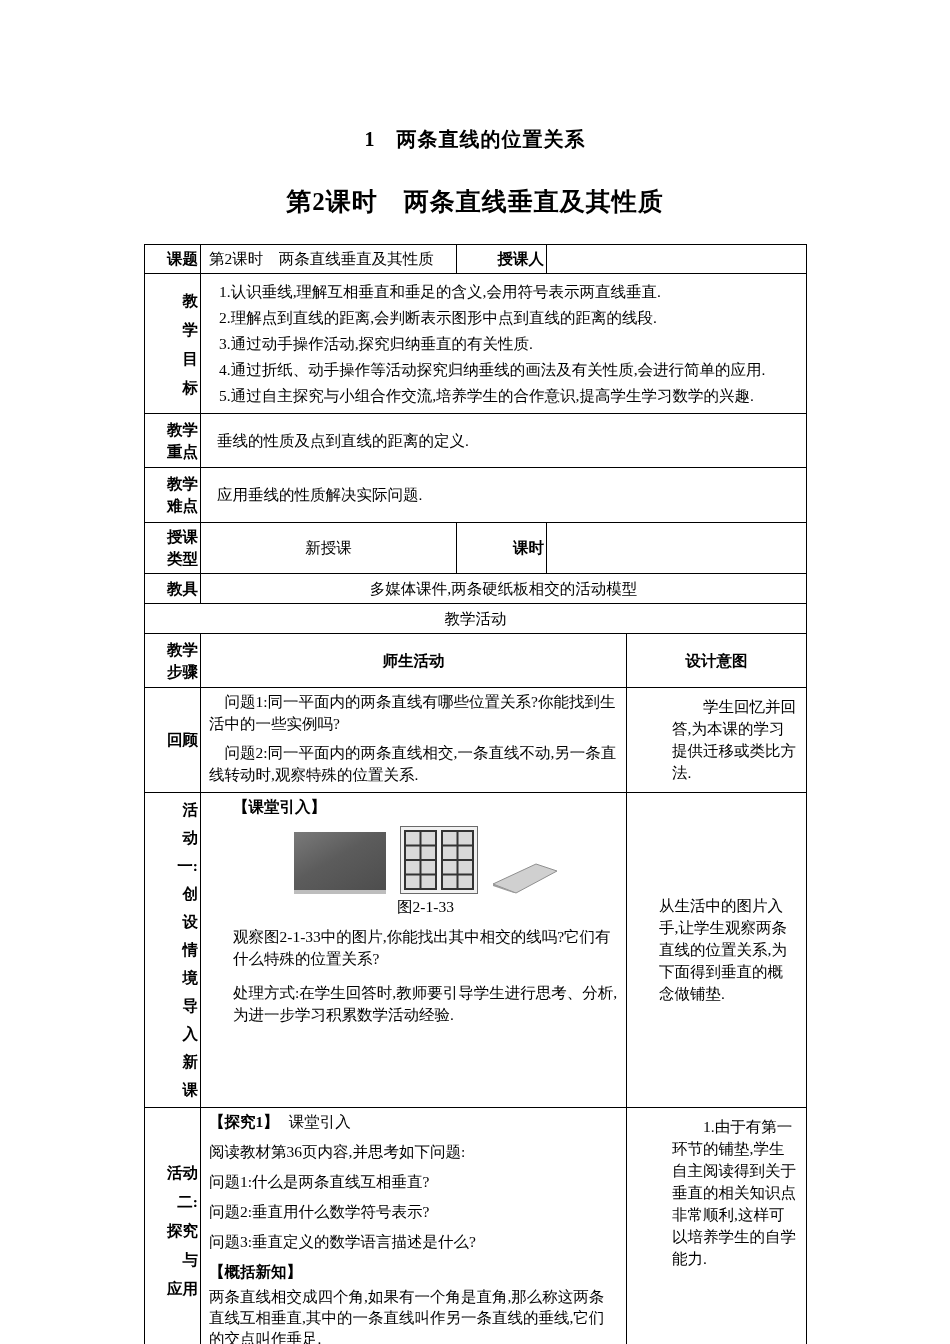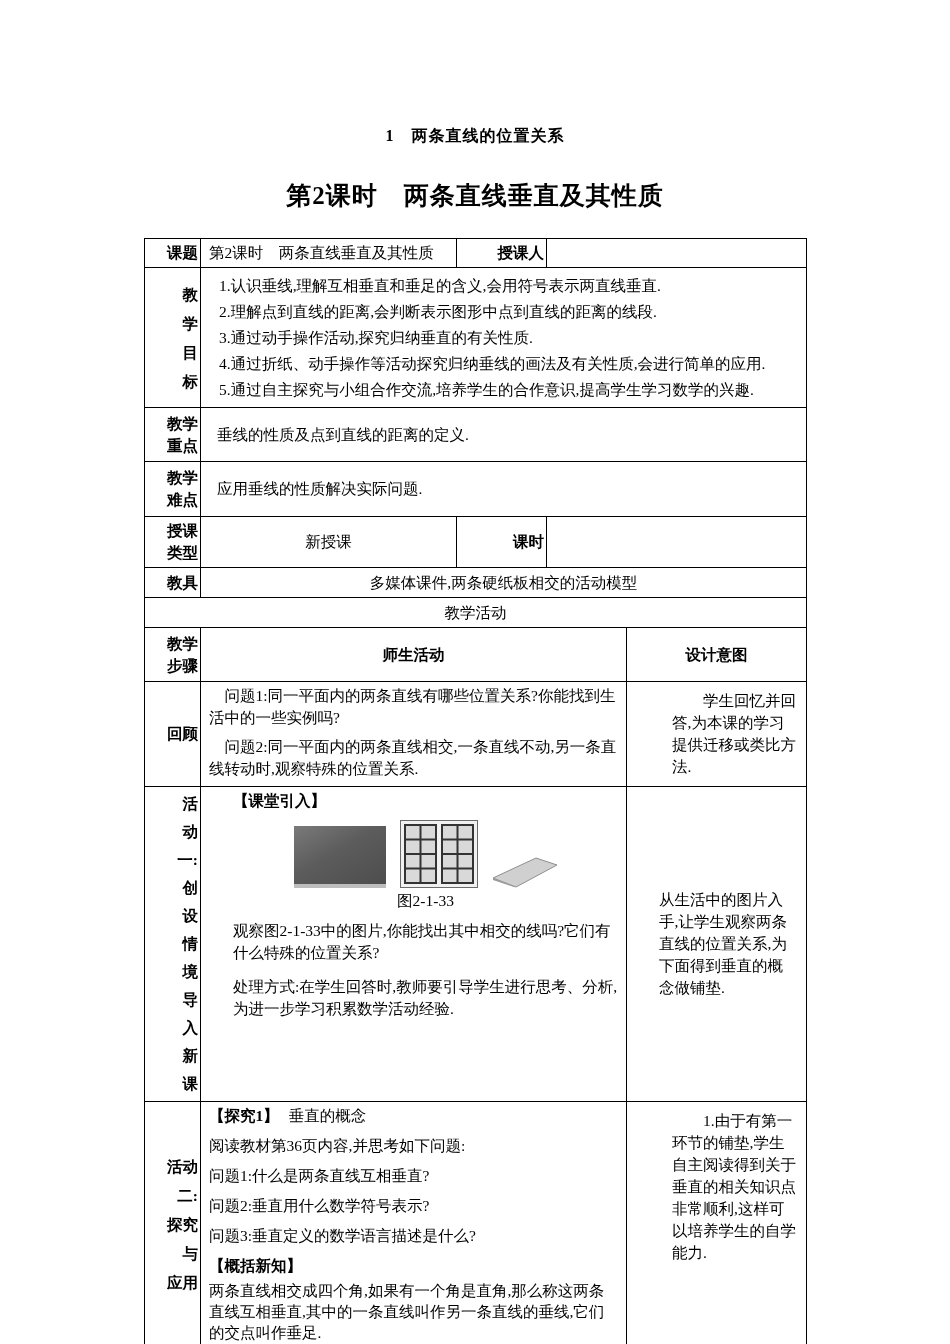--- a/index.html
+++ b/index.html
@@ -6,21 +6,21 @@
   html,body { background:#ffffff; }
   body {
     width:950px; height:1344px; overflow:hidden;
     font-family:"Liberation Serif","DejaVu Serif",serif;
     color:#000;
   }
   .page { position:relative; width:950px; height:1344px; background:#fff; }
 
   .title {
     margin-top:126px; text-align:center;
-    font-size:16px; font-weight:bold; letter-spacing:1px;
+    font-size:20px; font-weight:bold; letter-spacing:1px;
   }
   .subtitle {
     margin-top:32px; text-align:center;
     font-size:25px; font-weight:bold; letter-spacing:1px;
   }
 
   table.plan {
     border-collapse:collapse; table-layout:fixed;
     margin:26px 0 0 144px; width:662px;
   }
@@ -212,21 +212,21 @@
       <td class="lbl">
         <div>活动</div>
         <div>二:</div>
         <div>探究</div>
         <div>与</div>
         <div>应用</div>
       </td>
       <td colspan="3" class="va-top">
         <p class="line">
           <span class="bracket-header">【探究1】</span>
-          <span class="explore-title">垂直的概念</span>
+          <span class="explore-title">课堂引入</span>
         </p>
         <p class="line">阅读教材第36页内容,并思考如下问题:</p>
         <p class="line">问题1:什么是两条直线互相垂直?</p>
         <p class="line">问题2:垂直用什么数学符号表示?</p>
         <p class="line">问题3:垂直定义的数学语言描述是什么?</p>
         <p class="line tight bracket-header">【概括新知】</p>
         <p class="summary">两条直线相交成四个角,如果有一个角是直角,那么称这两条直线互相垂直,其中的一条直线叫作另一条直线的垂线,它们的交点叫作垂足.</p>
       </td>
       <td class="va-top intent indent2">1.由于有第一环节的铺垫,学生自主阅读得到关于垂直的相关知识点非常顺利,这样可以培养学生的自学能力.</td>
     </tr>

